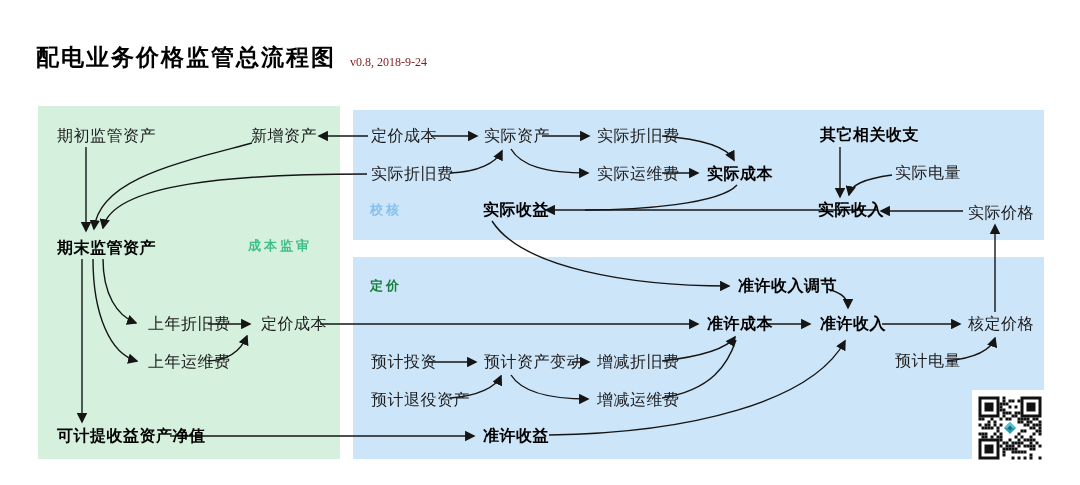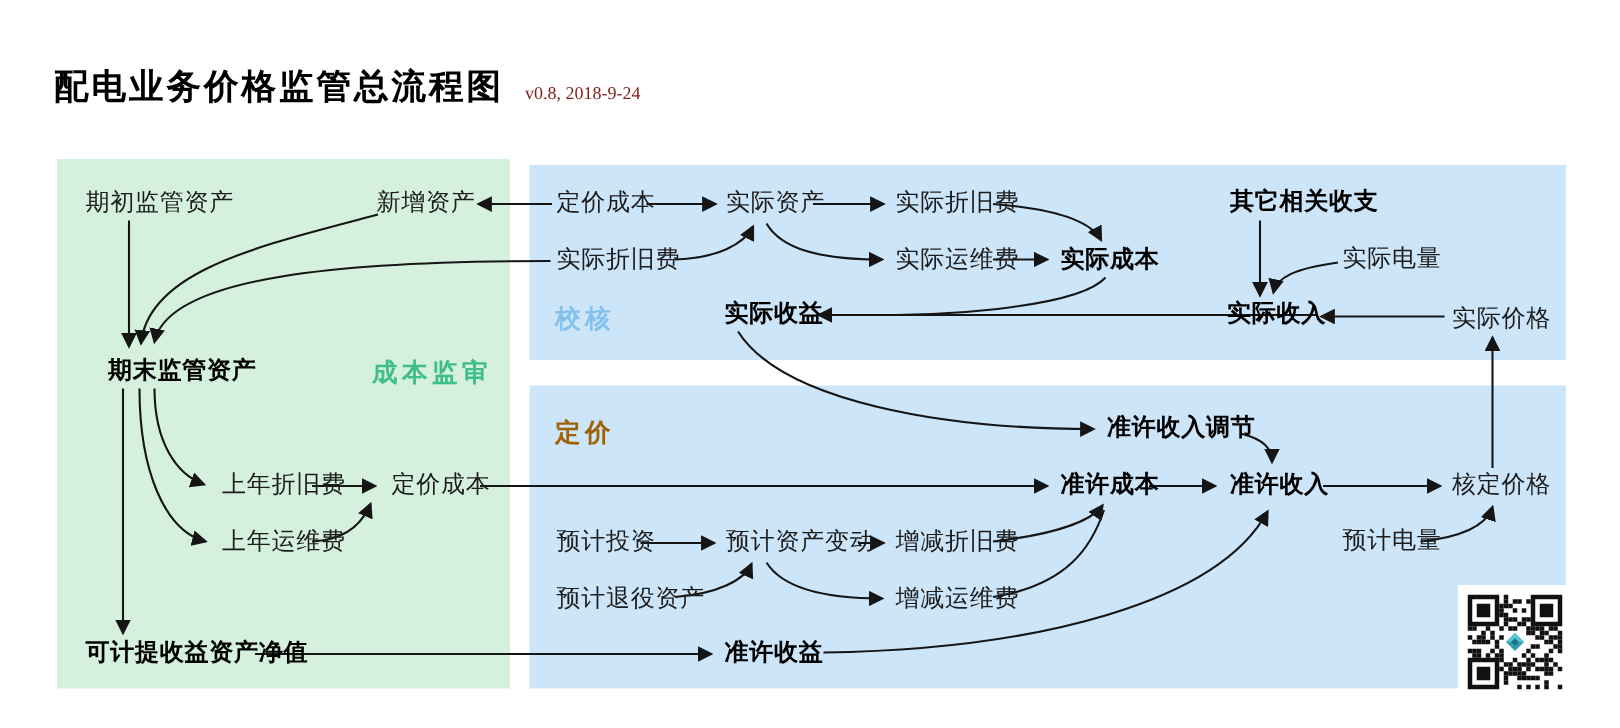--- a/index.html
+++ b/index.html
@@ -5,24 +5,24 @@
   html,body{margin:0;padding:0;background:#fff;}
   .canvas{position:relative;width:1080px;height:485px;background:#ffffff;
           font-family:Liberation Serif, serif;overflow:hidden;margin-top:16px;}
   .header{position:absolute;left:36px;top:26px;display:flex;align-items:flex-end;gap:14px;}
   .title{font-size:23px;font-weight:700;color:#000;letter-spacing:2px;white-space:nowrap;}
   .version{font-size:12px;color:#7f1d1d;margin-bottom:3px;white-space:nowrap;}
   .region{position:absolute;}
   .region.green{left:38px;top:90px;width:302px;height:353px;background:#d5f1de;}
   .region.blue-top{left:353px;top:94px;width:691px;height:130px;background:#cde5f8;}
   .region.blue-bottom{left:353px;top:241px;width:691px;height:202px;background:#cde5f8;}
-  .region-label{position:absolute;font-size:17px;font-weight:700;letter-spacing:3px;white-space:nowrap;}
+  .region-label{position:absolute;font-size:13px;font-weight:700;letter-spacing:3px;white-space:nowrap;}
   .region-label.green{left:248px;top:221px;color:#3fbe85;text-align:center;}
   .region-label.check{left:370px;top:185px;color:#85c1ed;}
-  .region-label.pricing{left:370px;top:261px;color:#a16207;}
+  .region-label.pricing{left:370px;top:261px;color:#15803d;}
   #nodes .node{position:absolute;transform:translateY(-50%);font-size:16px;letter-spacing:.5px;
                color:#1c1c1c;white-space:nowrap;line-height:1;}
   #nodes .node.bold{font-weight:700;color:#000;}
   #arrows{position:absolute;left:0;top:0;pointer-events:none;}
   #qr{position:absolute;left:972px;top:374px;width:76px;height:76px;background:#fff;}
 </style>
 </head>
 <body>
 
 <div class="canvas">
@@ -95,21 +95,21 @@
       <span class="node" style="left: 484px; top: 120px;">实际资产</span>
       <span class="node" style="left: 597px; top: 120px;">实际折旧费</span>
       <span class="node bold" style="left: 820px; top: 119px;">其它相关收支</span>
       <span class="node" style="left: 371px; top: 158px;">实际折旧费</span>
       <span class="node" style="left: 597px; top: 158px;">实际运维费</span>
       <span class="node bold" style="left: 707px; top: 158px;">实际成本</span>
       <span class="node" style="left: 895px; top: 157px;">实际电量</span>
       <span class="node bold" style="left: 483px; top: 194px;">实际收益</span>
       <span class="node bold" style="left: 818px; top: 194px;">实际收入</span>
       <span class="node" style="left: 968px; top: 197px;">实际价格</span>
-      <span class="node bold" style="left: 72px; top: 232px;">期末监管资产</span>
+      <span class="node bold" style="left: 57px; top: 232px;">期末监管资产</span>
       <span class="node bold" style="left: 738px; top: 270px;">准许收入调节</span>
       <span class="node" style="left: 148px; top: 308px;">上年折旧费</span>
       <span class="node" style="left: 261px; top: 308px;">定价成本</span>
       <span class="node bold" style="left: 707px; top: 308px;">准许成本</span>
       <span class="node bold" style="left: 820px; top: 308px;">准许收入</span>
       <span class="node" style="left: 968px; top: 308px;">核定价格</span>
       <span class="node" style="left: 148px; top: 346px;">上年运维费</span>
       <span class="node" style="left: 371px; top: 346px;">预计投资</span>
       <span class="node" style="left: 484px; top: 346px;">预计资产变动</span>
       <span class="node" style="left: 597px; top: 346px;">增减折旧费</span>

